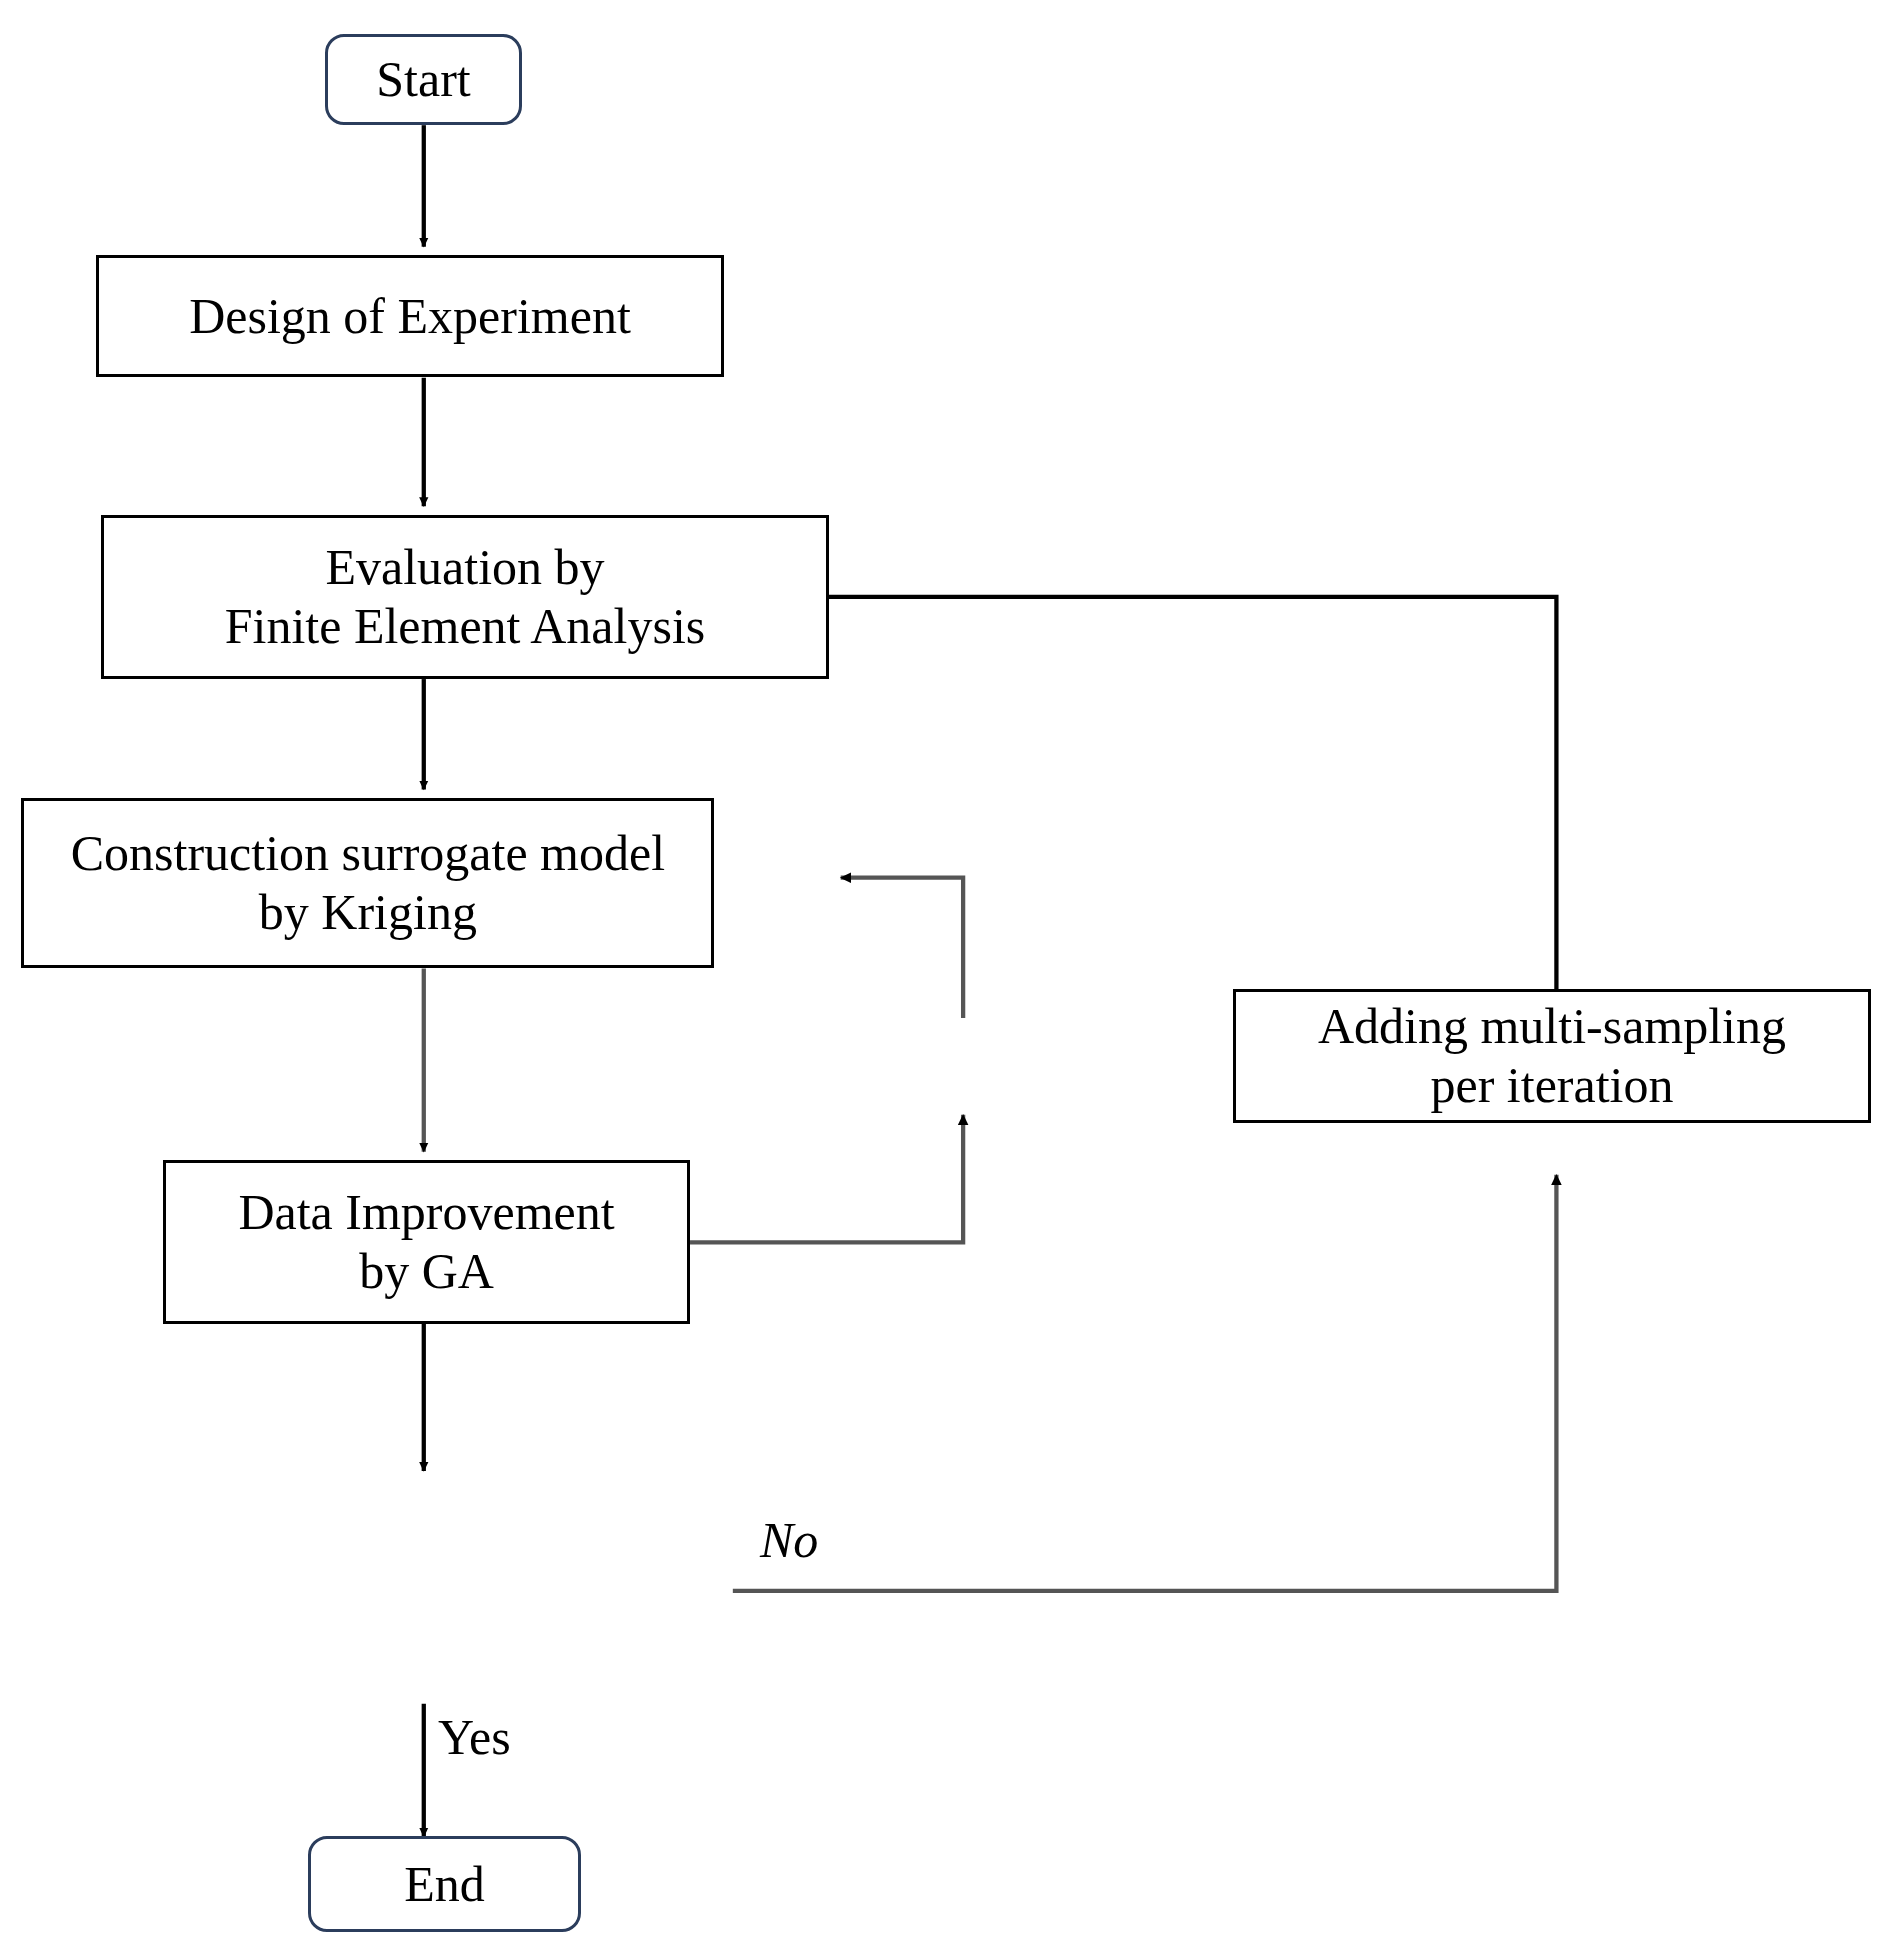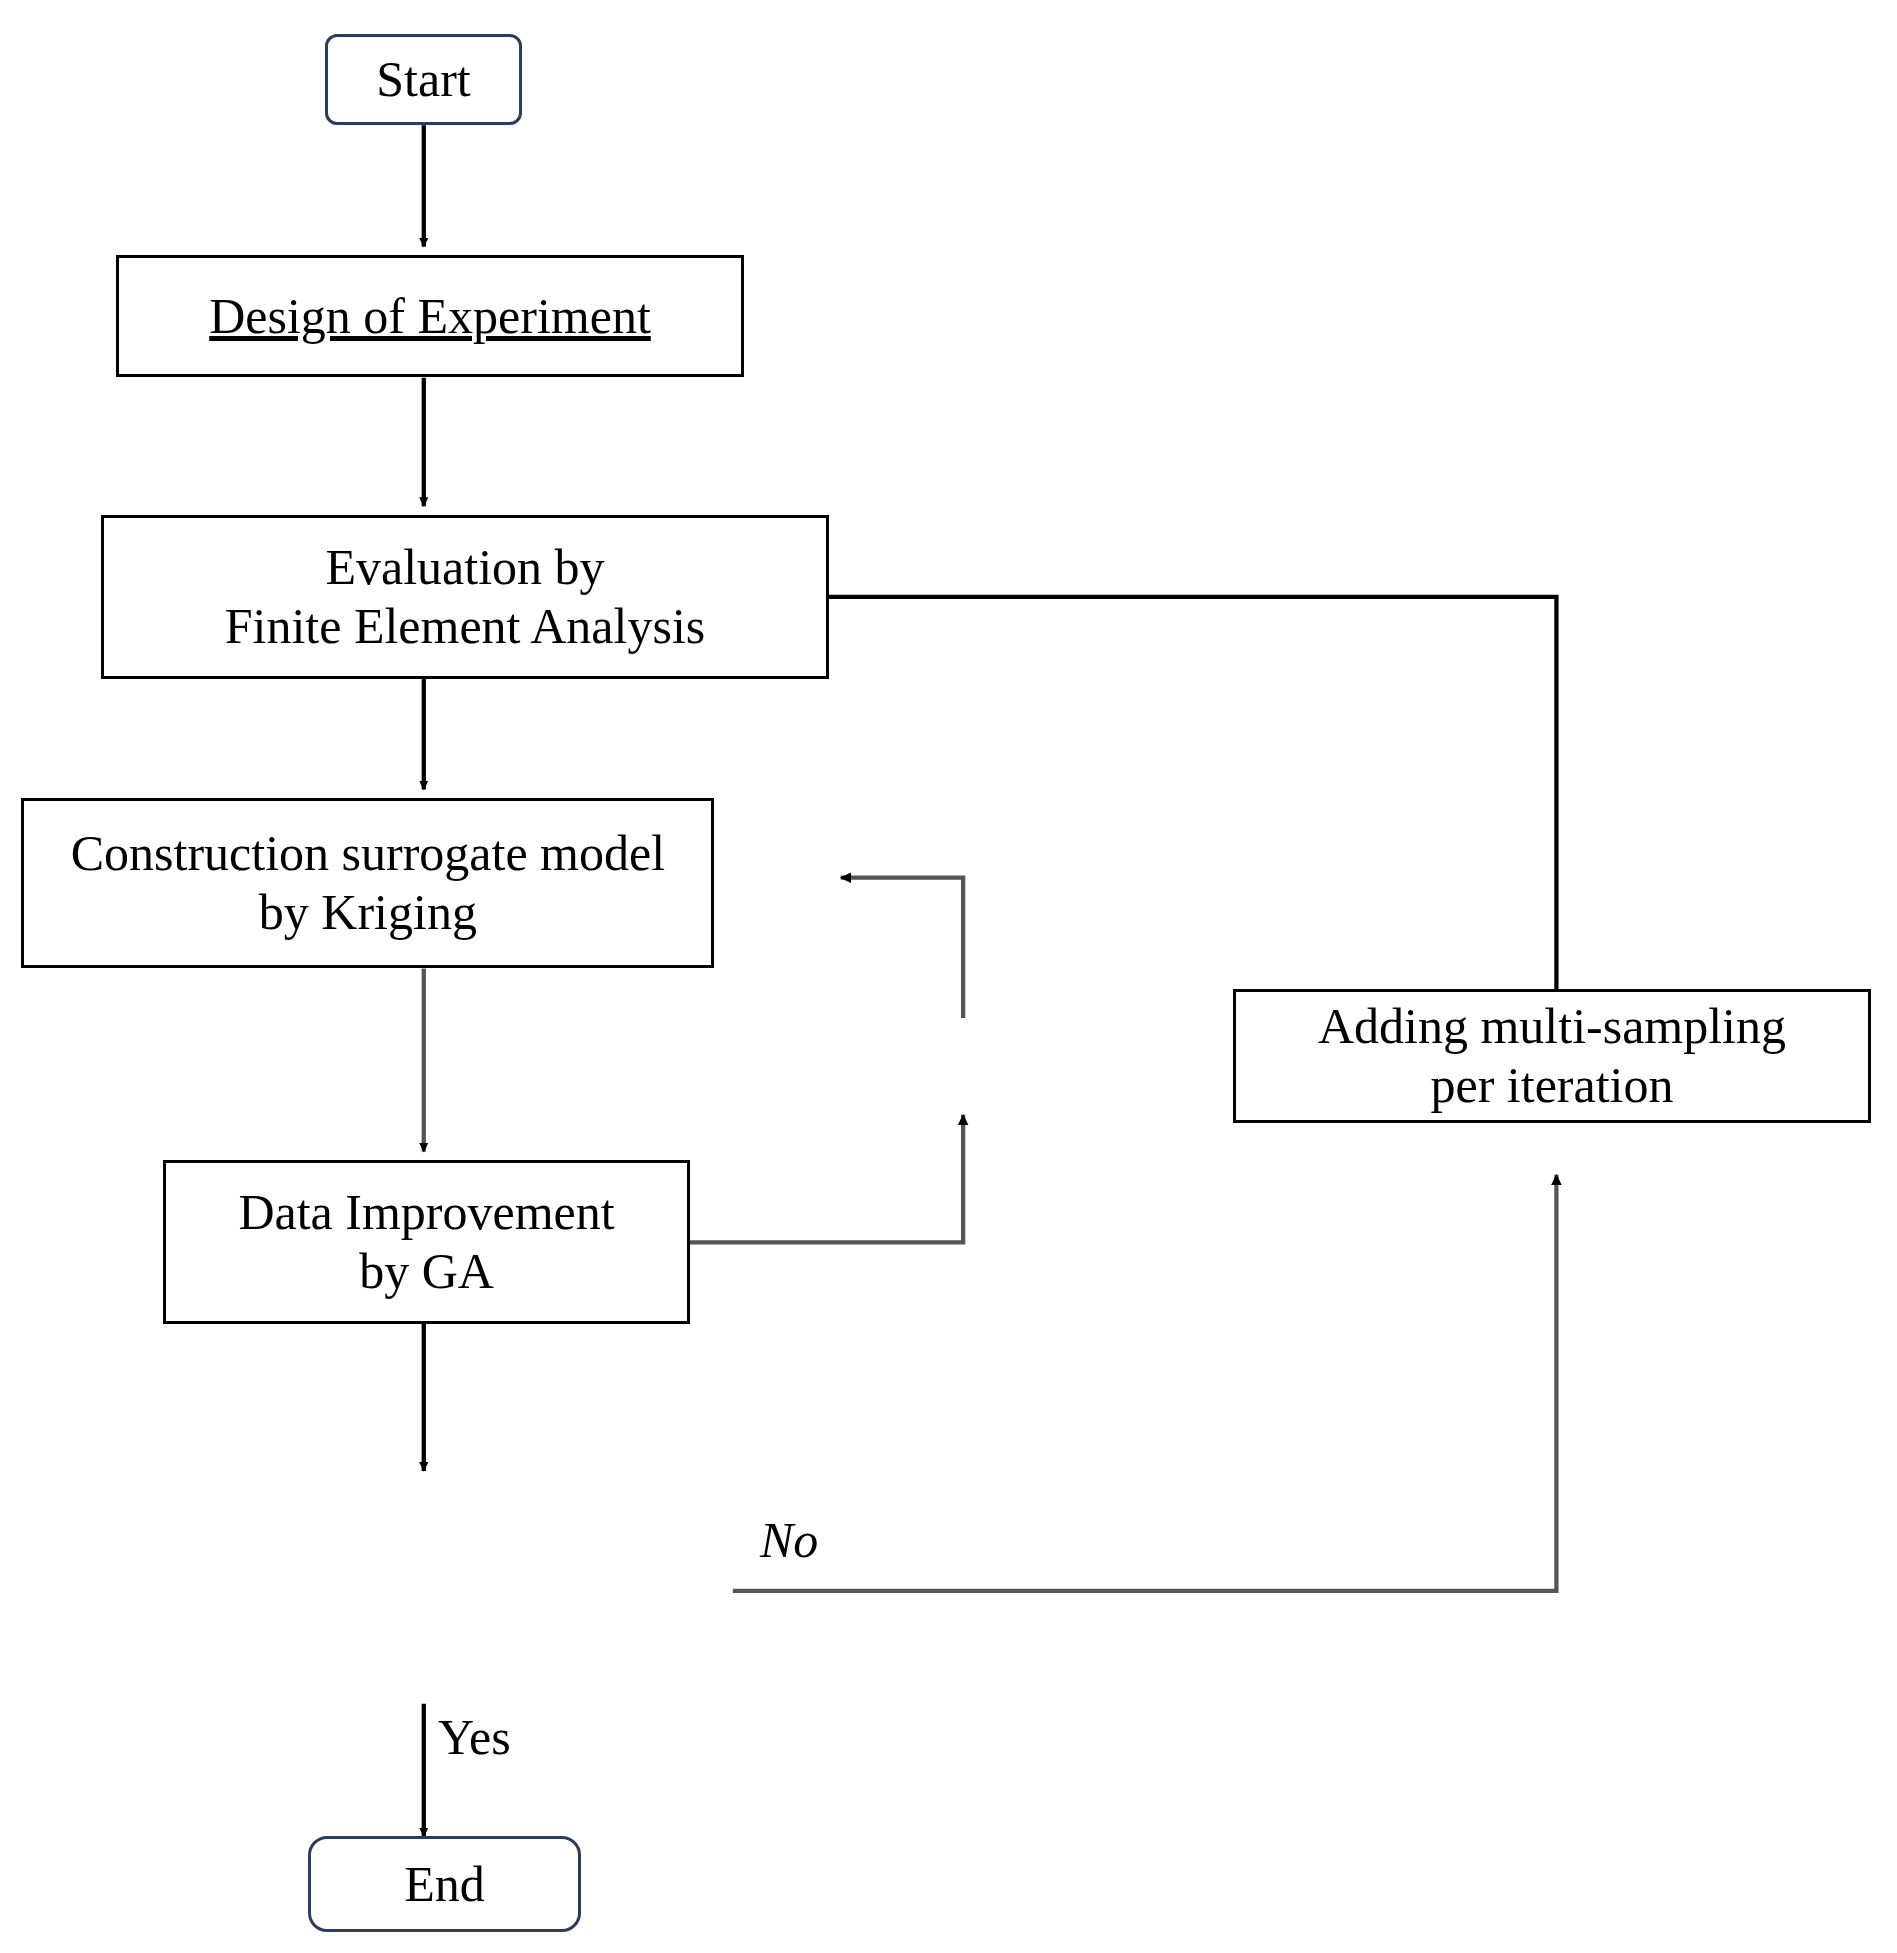--- a/index.html
+++ b/index.html
@@ -107,25 +107,25 @@
 
     <path d="M 495,1546 L 495,1718" stroke="#000000" stroke-width="5" fill="none" marker-end="url(#ah)"></path>
 
     <path d="M 856,1858 L 1818,1858 L 1818,1372" stroke="#555555" stroke-width="5" fill="none" marker-end="url(#ahg)"></path>
 
     <path d="M 1818,1155 L 1818,697 L 893,697" stroke="#000000" stroke-width="5" fill="none" marker-end="url(#ah)"></path>
 
     <path d="M 495,1990 L 495,2145" stroke="#000000" stroke-width="5" fill="none" marker-end="url(#ah)"></path>
   </svg>
 
-  <div class="node terminator" style="left:325px; top:34px; width:197px; height:91px; font-size:50px;border-radius:12px;">
+  <div class="node terminator" style="left:325px; top:34px; width:197px; height:91px; font-size:50px;">
     <span class="label">Start</span>
   </div>
 
-  <div class="node process" style="left:116px; top:255px; width:628px; height:122px; font-size:50px;text-decoration:underline;">
+  <div class="node process" style="left:96px; top:255px; width:628px; height:122px; font-size:50px;">
     <span class="label">Design of Experiment</span>
   </div>
 
   <div class="node process" style="left:101px; top:515px; width:728px; height:164px; font-size:50px;">
     <span class="label">Evaluation by
 Finite Element Analysis</span>
   </div>
 
   <div class="node process" style="left:21.4px; top:798px; width:693px; height:170px; font-size:50px;">
     <span class="label">Construction surrogate model

